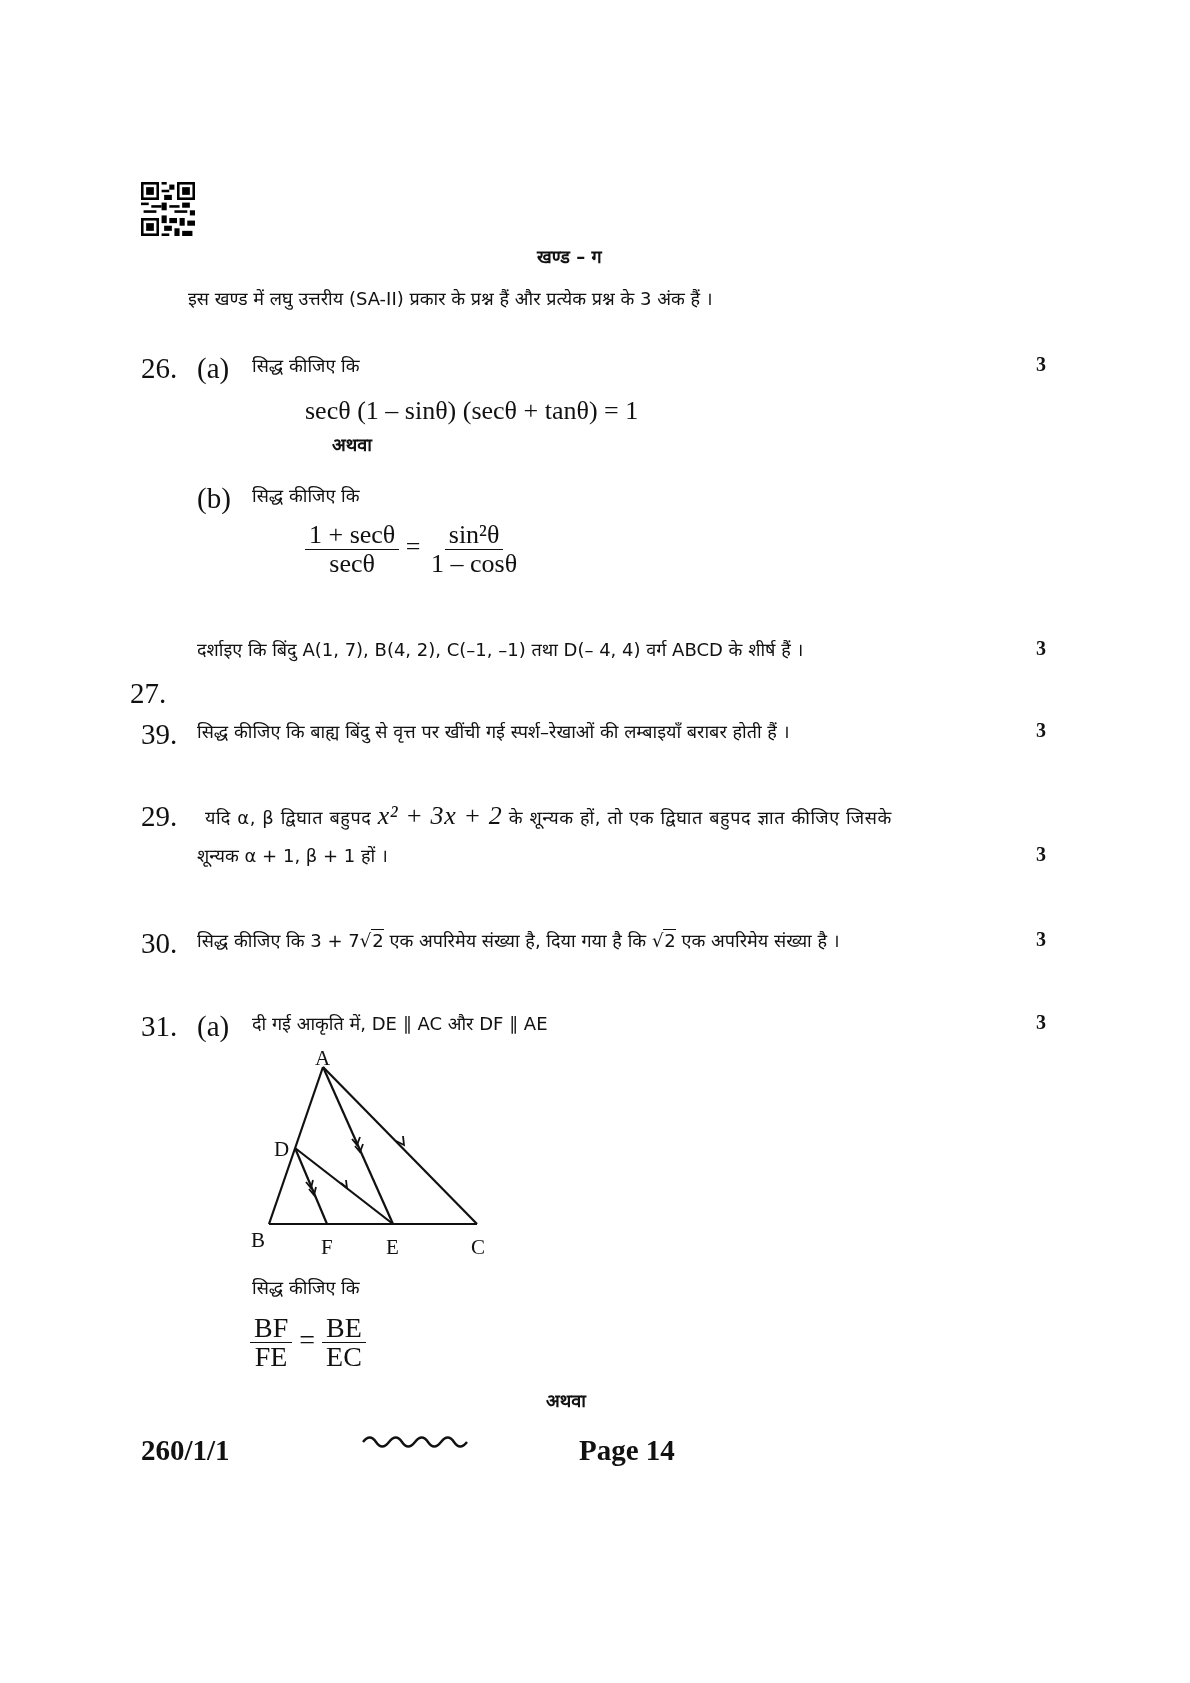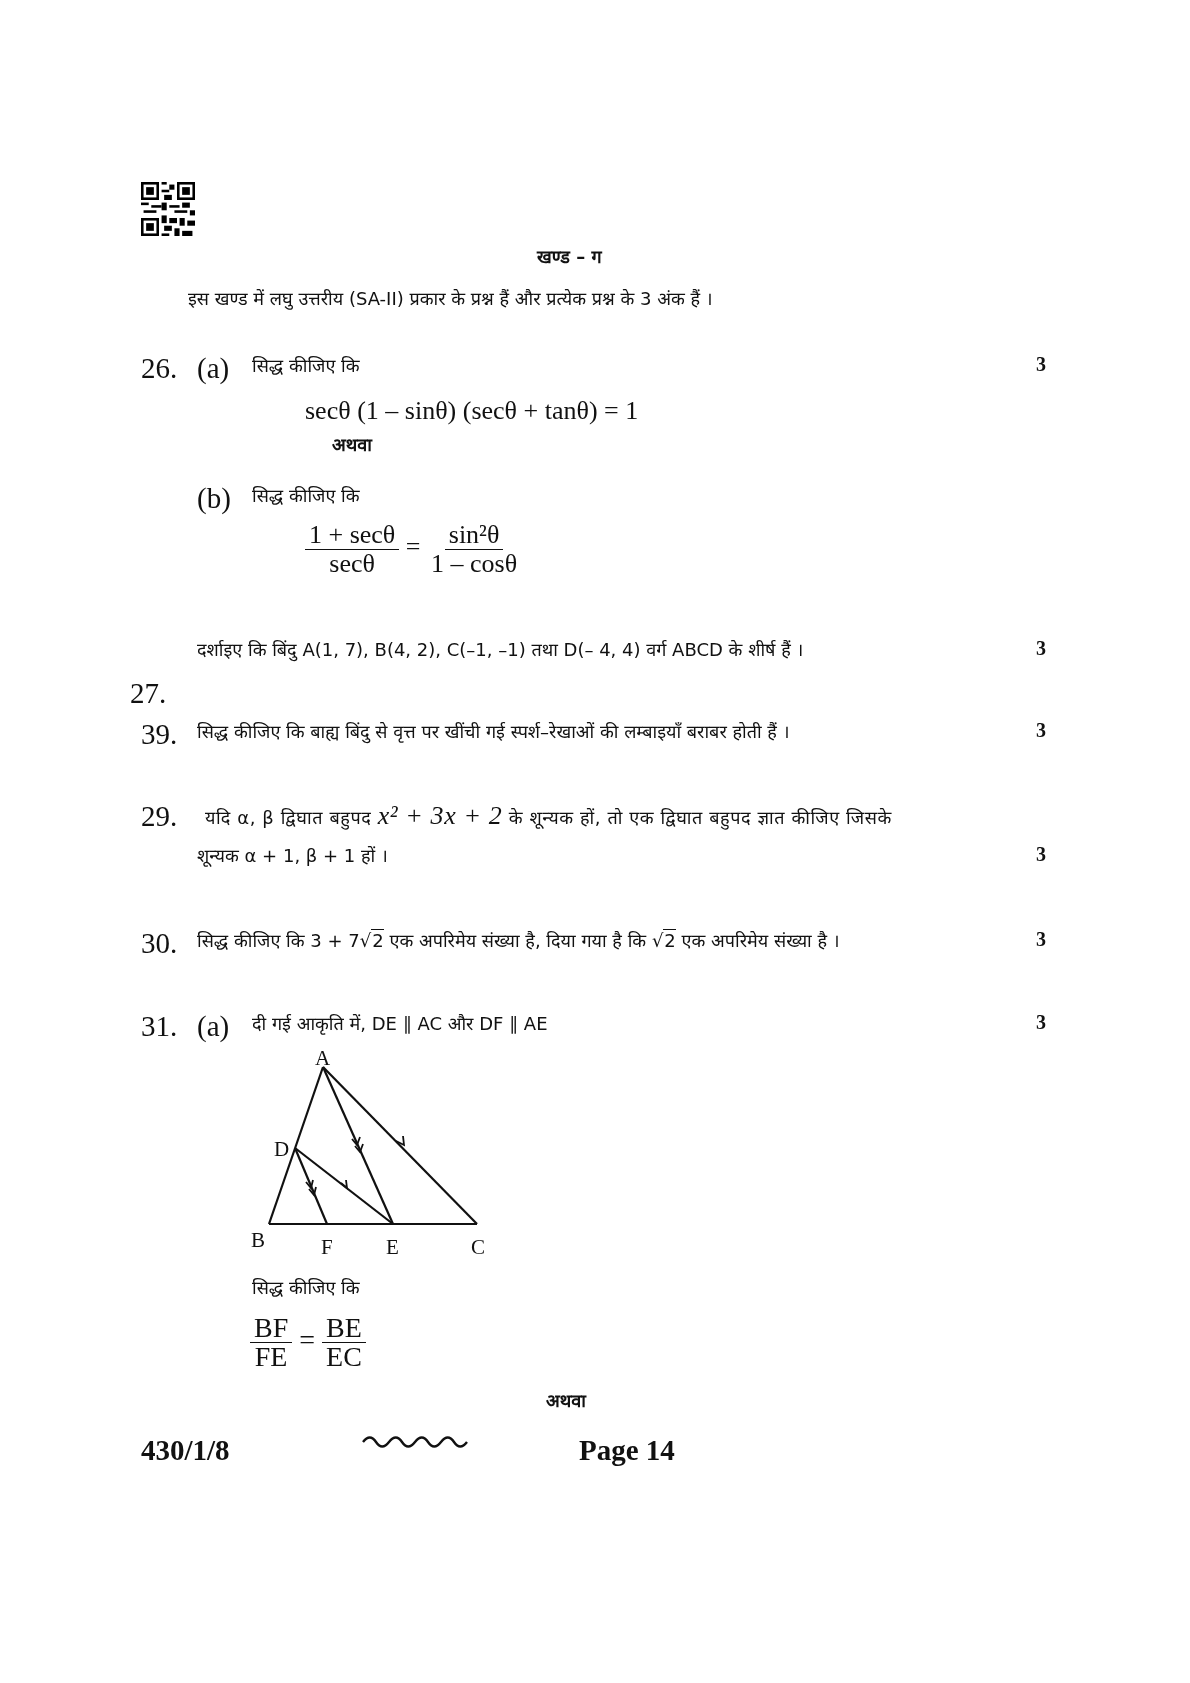--- a/index.html
+++ b/index.html
@@ -151,17 +151,17 @@
     <span class="d">FE</span>
   </span>
   <span>=</span>
   <span class="frac">
     <span class="n">BE</span>
     <span class="d">EC</span>
   </span>
 </div>
 <div class="abs hi bold" style="left:546px; top:1388px;">अथवा</div>
 
-<div class="abs num bold" style="left:141px; top:1434px;">430/1/8</div>
+<div class="abs num bold" style="left:141px; top:1434px;">260/1/1</div>
 <svg class="rule-wave" width="110" height="24">
   <path d="M3,12 q7,-9 13,0 t13,0 t13,0 t13,0 t13,0 t13,0 t13,0 t13,0" fill="none" stroke="#111" stroke-width="2.4"></path>
 </svg>
 <div class="abs num bold" style="left:572px; top:1434px;margin-left:7px;">Page 14</div>
 
 </body></html>

